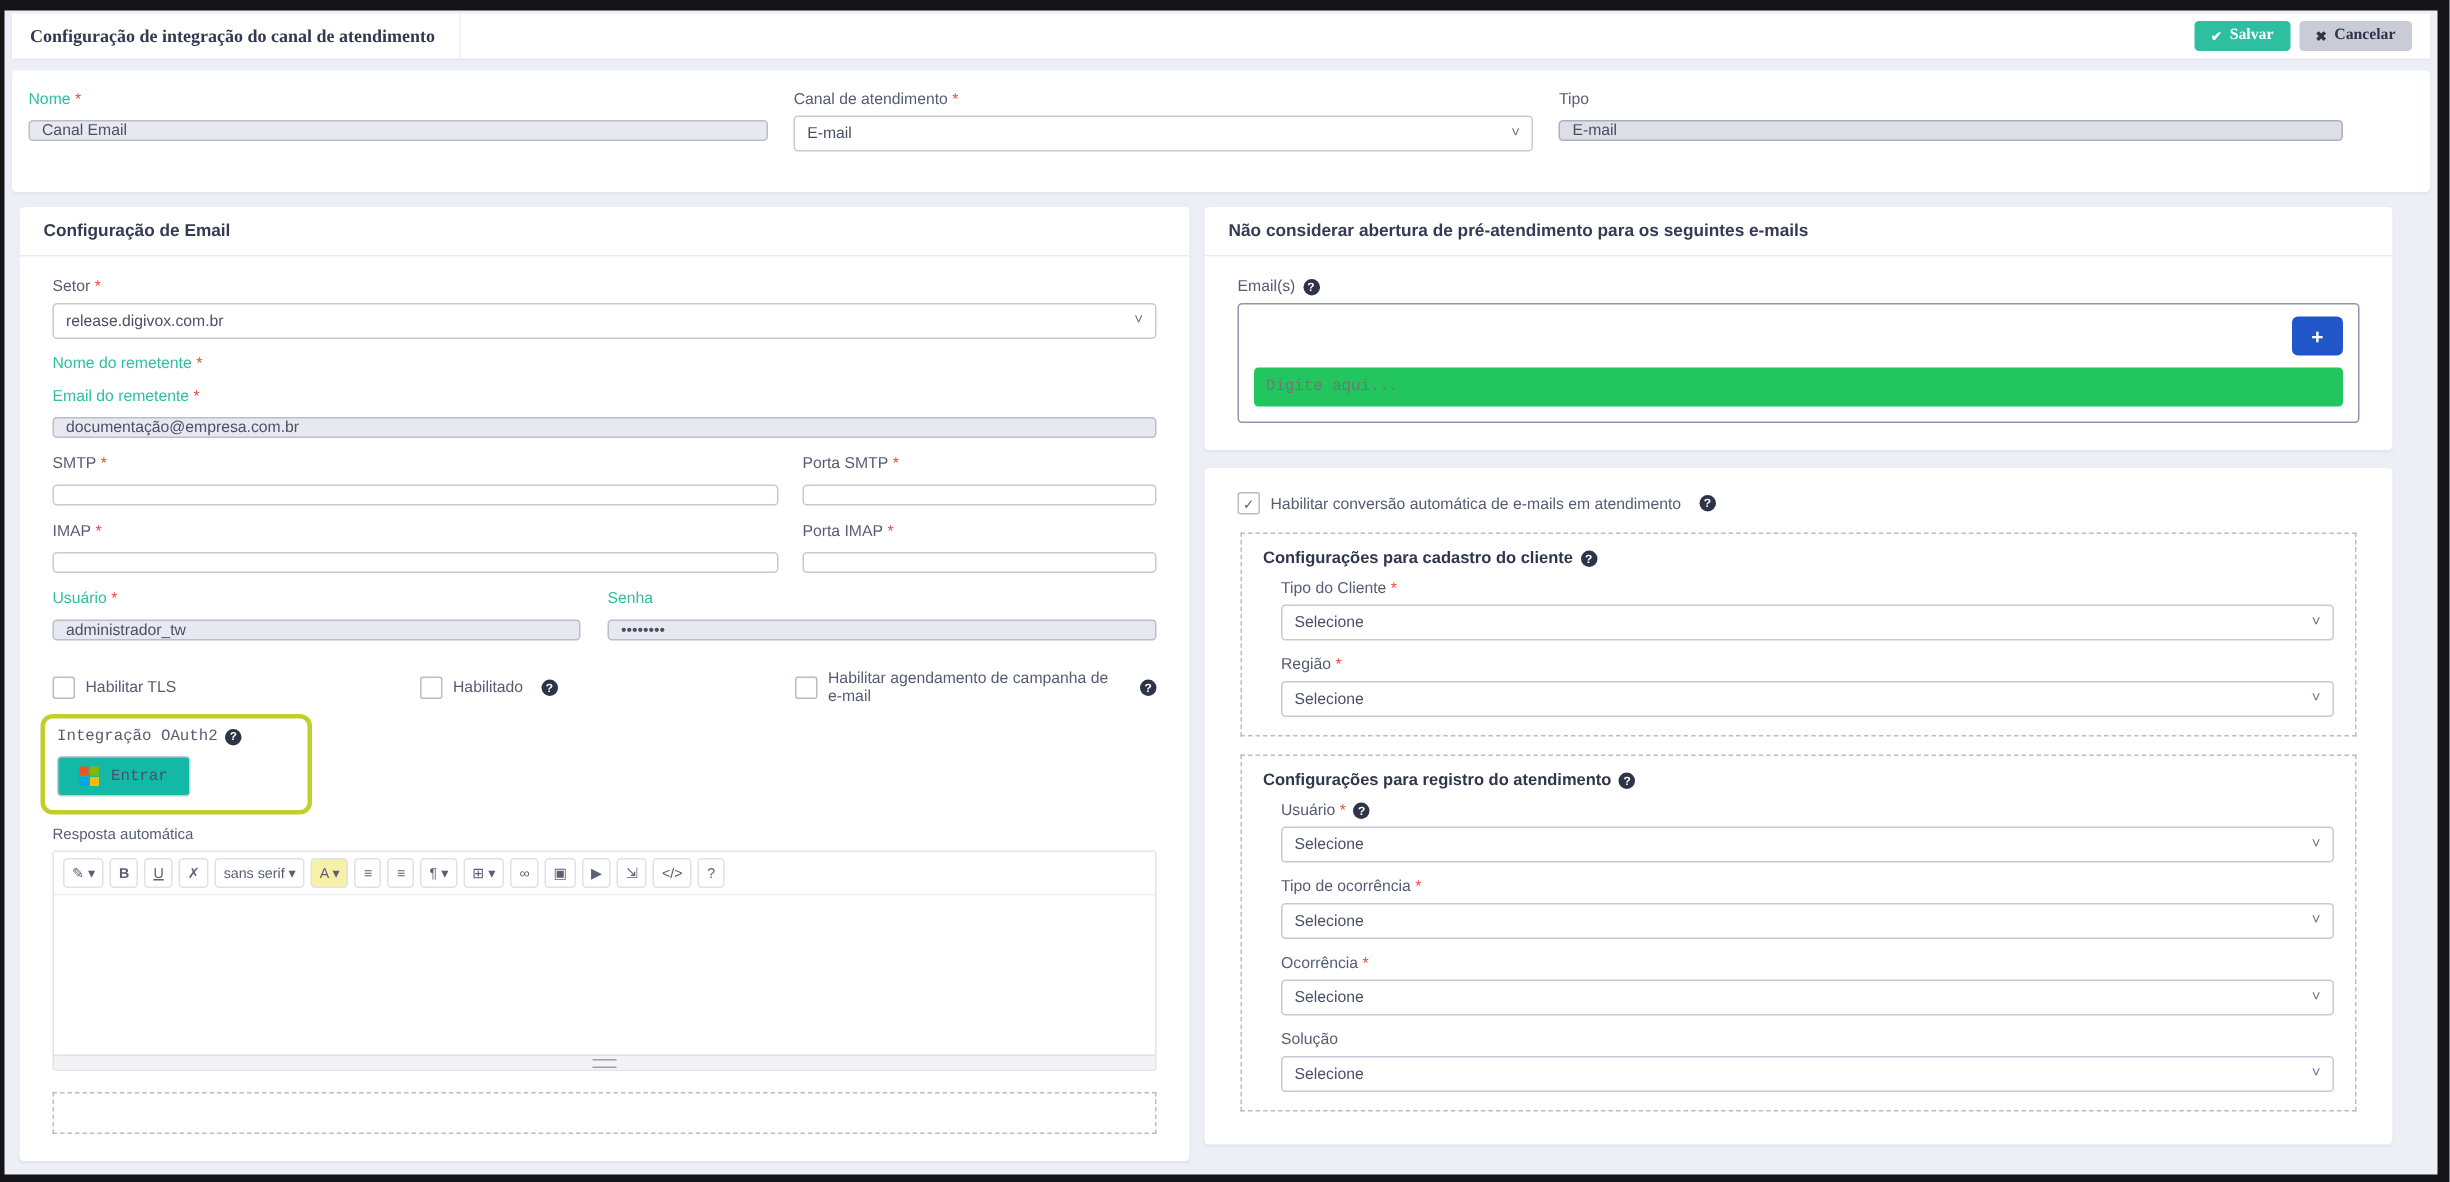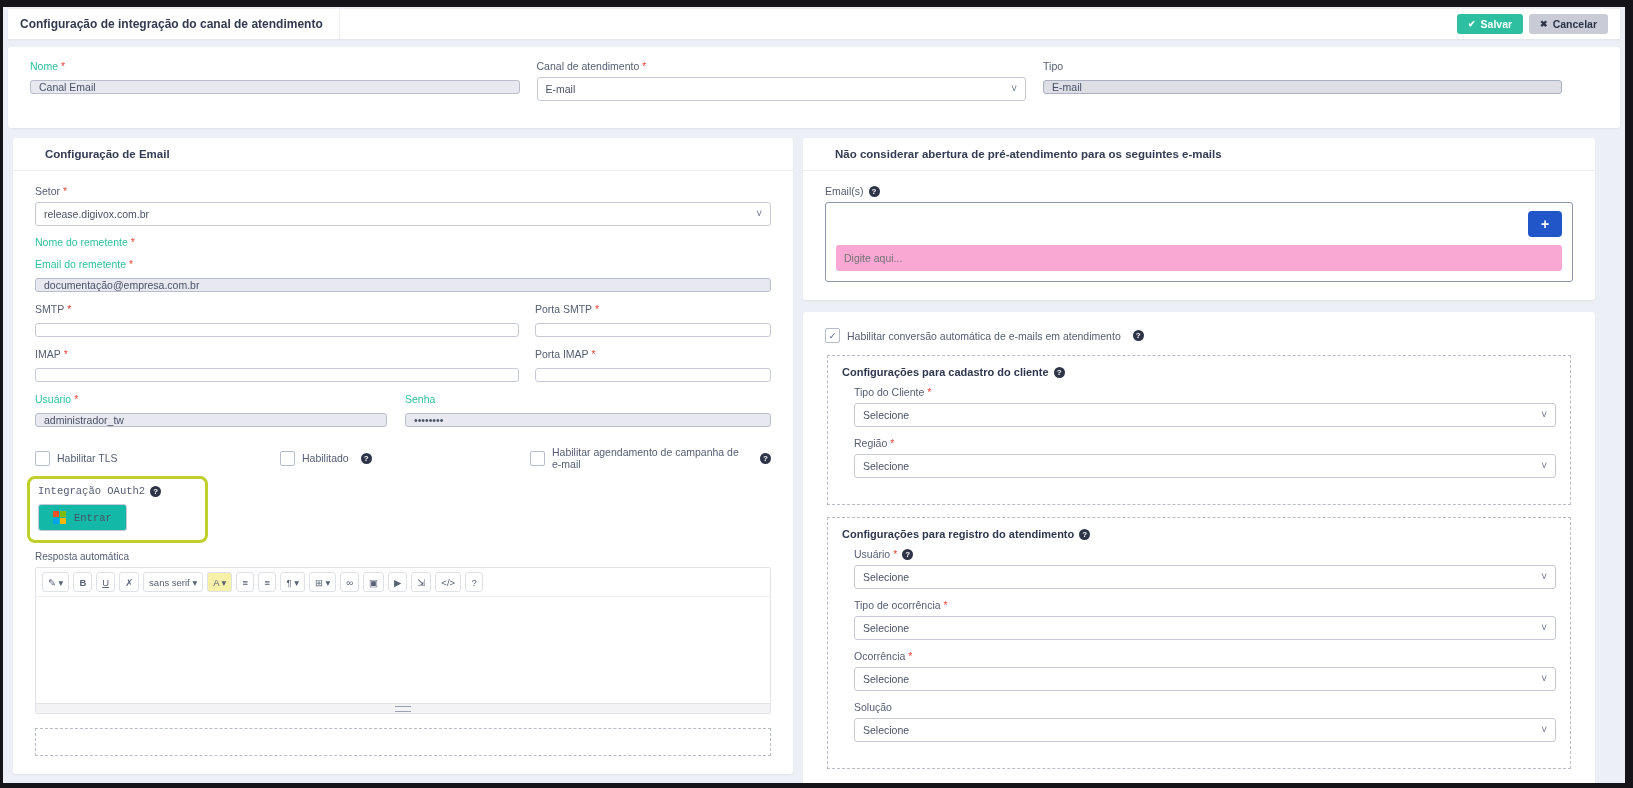--- a/index.html
+++ b/index.html
@@ -2,57 +2,57 @@
 <html><head>
 <meta charset="utf-8">
 <style>
   html,body{margin:0;padding:0;}
   body{width:1633px;height:788px;background:#141419;position:relative;
        font-family:"Liberation Sans", sans-serif;-webkit-font-smoothing:antialiased;}
   .app{position:absolute;left:3px;top:7px;right:8px;bottom:5px;background:#edeff6;overflow:hidden;}
 
   
   .topbar{margin:2px 5px 0;background:#fff;height:30px;display:flex;align-items:center;
-          justify-content:space-between;padding:0 12px;box-shadow:0 1px 2px rgba(40,45,80,.06);}
+          justify-content:space-between;padding:0 12px;box-shadow:0 1px 2px rgba(40,45,80,.06);font-family:Liberation Serif, serif;}
   .title-wrap{display:flex;align-items:center;height:100%;}
   .pg-title{font-size:12px;font-weight:700;color:#333a50;}
   .vdiv{width:1px;height:100%;background:#ededf2;margin-left:16px;}
   .hdr-actions{display:flex;gap:6px;}
   .btn{border:0;border-radius:3px;font-size:10.5px;padding:5px 11px;display:inline-flex;gap:5px;
        align-items:center;font-family:inherit;cursor:pointer;line-height:1;}
   .btn .ic{font-size:9px;}
   .btn.save{background:#2dbf9f;color:#fff;font-weight:700;}
   .btn.cancel{background:#c9ccd6;color:#2e3448;font-weight:700;}
   .btn.blue{background:#2056c7;color:#fff;font-weight:700;}
   .btn.sq{width:34px;height:26px;justify-content:center;font-size:14px;padding:0;border-radius:4px;}
 
   
   .card{background:#fff;border-radius:3px;box-shadow:0 1px 2px rgba(40,45,80,.06);}
-  .card-h{padding:10px 32px;border-bottom:1px solid #ececf2;font-size:11.5px;font-weight:700;color:#343b52;}
+  .card-h{padding:10px 16px;border-bottom:1px solid #ececf2;font-size:11.5px;font-weight:700;color:#343b52;}
   .card-b{padding:14px 22px 18px;}
 
-  .top-card{margin:8px 5px 0;padding:13px 58px 17px 22px;display:grid;
+  .top-card{margin:8px 5px 0;padding:13px 58px 17px 11px;display:grid;
             grid-template-columns:1fr 1fr 1.06fr;gap:17px;}
 
   .main{display:flex;align-items:flex-start;gap:10px;margin:10px 30px 0 10px;}
   .left-card{width:780px;flex:none;min-height:634px;box-sizing:border-box;}
   .right-col{flex:1;display:flex;flex-direction:column;gap:12px;}
 
   
   .fld{margin-bottom:10px;}
   .lbl{font-size:10.5px;color:#555d72;margin-bottom:5px;display:flex;align-items:center;}
   .lbl.teal{color:#2dbf9f;}
   .req{color:#e74a3b;margin-left:3px;}
   .help{display:inline-flex;width:11px;height:11px;border-radius:50%;background:#2e3448;color:#fff;
         font-size:8px;align-items:center;justify-content:center;margin-left:5px;font-weight:700;flex:none;}
   .inp{height:14px;border:1px solid #c7cad6;border-radius:3px;background:#fff;font-size:10.5px;
        color:#4a5166;padding:0 8px;width:100%;box-sizing:border-box;font-family:inherit;}
   .inp.dis{background:#e8e9f0;border-color:#b9bdcc;}
   .inp.dis2{background:#dddee6;border-color:#aab0c0;}
-  .inp.lite{background:#f9a8d4;border:0;height:26px;}
+  .inp.lite{background:#22c55e;border:0;height:26px;font-family:Liberation Mono, monospace;}
   .sel{height:24px;border:1px solid #c7cad6;border-radius:3px;background:#fff;display:flex;
        align-items:center;justify-content:space-between;padding:0 8px;font-size:10.5px;color:#4a5166;
        cursor:pointer;box-sizing:border-box;}
   .chev{color:#6a7186;font-size:10px;line-height:1;}
   .row2a{display:grid;grid-template-columns:2.05fr 1fr;gap:16px;}
   .row2b{display:grid;grid-template-columns:1fr 1.04fr;gap:18px;}
 
   
   .cb-row{display:grid;grid-template-columns:245px 250px 1fr;margin:8px 0 2px;}
   .cb{display:flex;align-items:center;font-size:10.5px;color:#555d72;gap:7px;}
@@ -84,21 +84,21 @@
   .grip{width:16px;height:4px;border-top:1px solid #9aa0b0;border-bottom:1px solid #9aa0b0;}
 
   
   .dash{border:1px dashed #b9bcc9;}
   .test-dash{padding:13px;margin-top:14px;}
 
   
   .emails-box{border:1px solid #8e96ab;border-radius:3px;padding:8px 10px 10px;display:flex;
               flex-direction:column;gap:8px;}
   .emails-top{display:flex;justify-content:flex-end;}
-  .dash-box{padding:10px 14px 16px;margin:12px 2px 4px;}
+  .dash-box{padding:10px 14px 2px;margin:12px 2px 4px;}
   .dash-title{font-size:11px;font-weight:700;color:#2f374e;margin-bottom:8px;display:flex;align-items:center;}
   .dash-fields{padding-left:12px;}
 </style>
 </head>
 <body>
 
 <div class="app">
 
   <div class="topbar">
     <div class="title-wrap">

